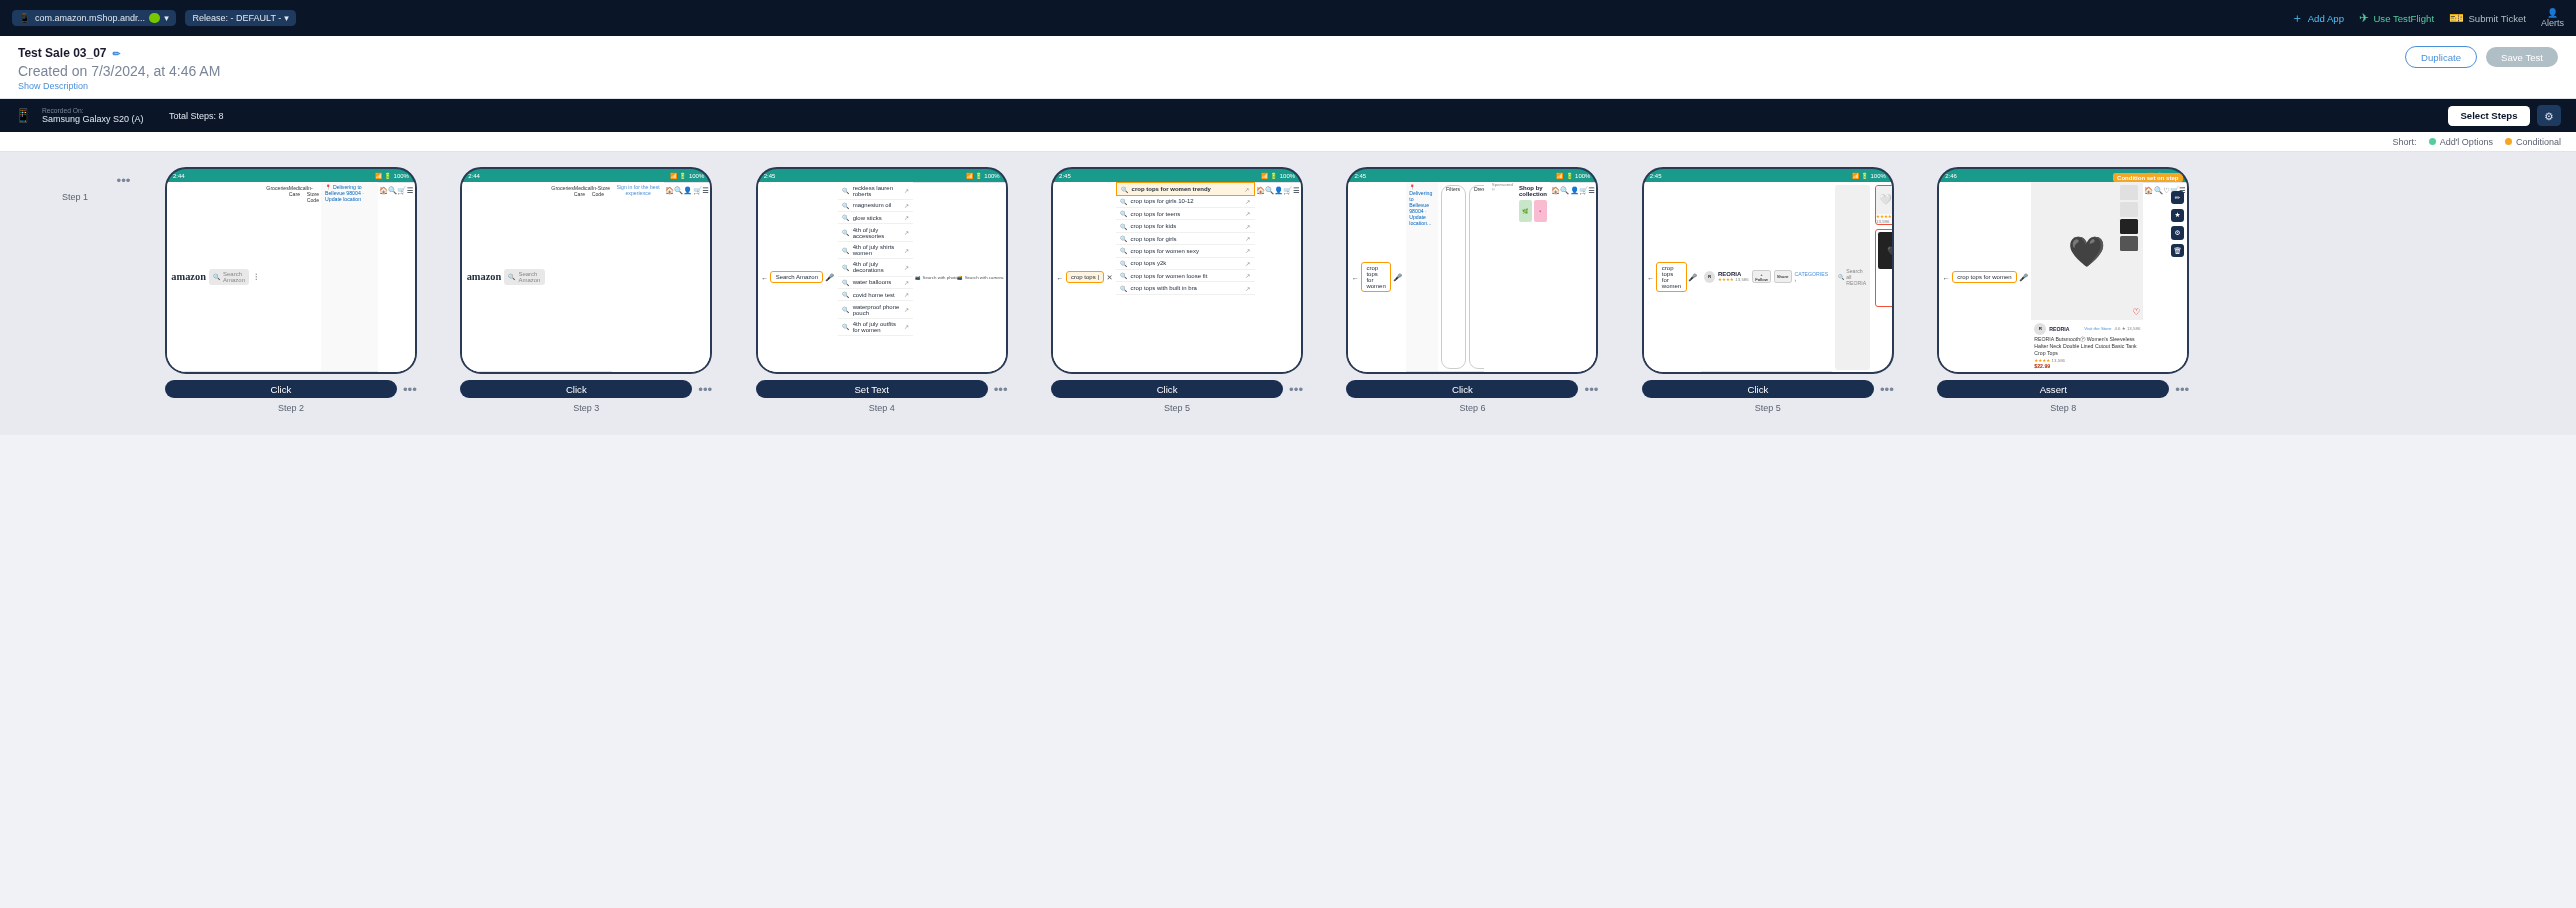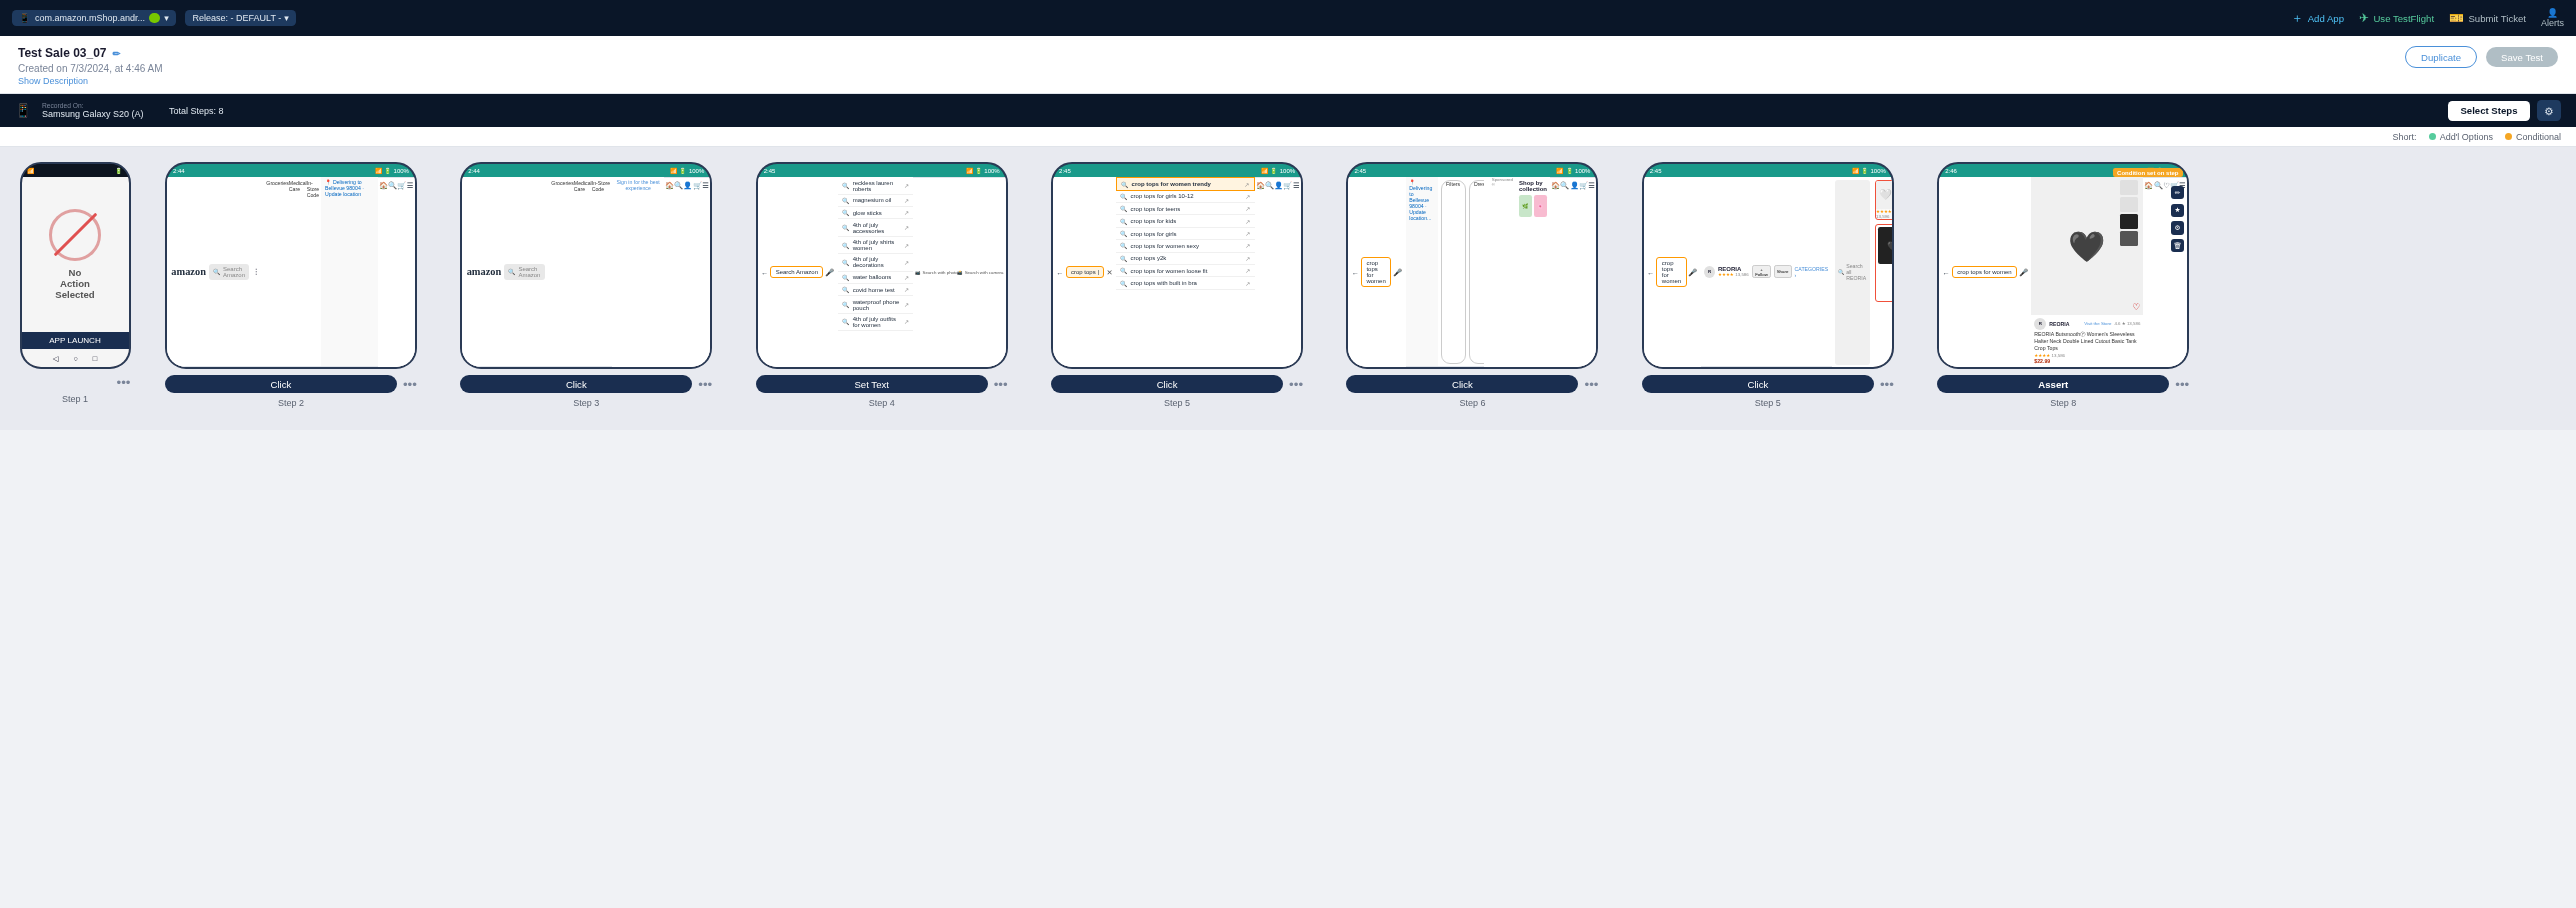--- a/index.html
+++ b/index.html
@@ -43,21 +43,21 @@
       background: #fff;
       padding: 10.4px 18px 7.4px;
       border-bottom: 0.7px solid #e0e4ea;
       display: flex;
       justify-content: space-between;
       align-items: flex-start;
     }
     .header-left {}
     .test-title { font-size: 12px; font-weight: 600; color: #1a1a2e; display: flex; align-items: center; gap: 6px; }
     .edit-icon { font-size: 9.6px; color: #4a90d9; cursor: pointer; }
-    .test-meta { font-size: 10px; color: #7a8599; margin-top: 3px; }
+    .test-meta { font-size: 14px; color: #7a8599; margin-top: 3px; }
     .show-desc { font-size: 9px; color: #4a90d9; cursor: pointer; margin-top: 1.5px; }
     .header-right { display: flex; align-items: center; gap: 9px; }
     .btn-duplicate {
       background: #fff;
       border: 1.1px solid #4a90d9;
       color: #4a90d9;
       border-radius: 15px;
       padding: 4.4px 15px;
       font-size: 9.6px;
       font-weight: 500;
@@ -167,21 +167,21 @@
       color: #fff;
       border: none;
       border-radius: 12px;
       padding: 3.7px 15px;
       font-size: 9.6px;
       font-weight: 500;
       cursor: pointer;
       flex: 1;
       text-align: center;
     }
-    .step-action-btn.assert { background: #1a2e50; font-weight: bold; }
+    .step-action-btn.assert { background: #1a2e50; }
     .three-dots { color: #7a8599; font-size: 13.3px; cursor: pointer; margin-left: 6px; }
     .step-label { margin-top: 4.4px; font-size: 9px; color: #5a6270; font-weight: 500; }
 
     
     .no-action-screen {
       background: #f5f5f5;
       flex: 1;
       display: flex;
       align-items: center;
       justify-content: center;
@@ -423,36 +423,20 @@
   </span>
   <span class="legend-item">
     <span class="legend-dot-orange"></span>
     <span>Conditional</span>
   </span>
 </div>
 
 <div class="steps-container">
 
   <div class="step-card step1-card">
-    <div class="phone-frame step1-phone">
-      <div class="status-bar dark">
-        <span>📶</span>
-        <span>🔋</span>
-      </div>
-      <div class="no-action-screen">
-        <div class="no-action-icon"></div>
-        <div class="no-action-text">No<br>Action<br>Selected</div>
-      </div>
-      <div class="app-launch-bar">APP LAUNCH</div>
-      <div class="step1-bottom">
-        <span style="font-size:7.4px">◁</span>
-        <span style="font-size:7.4px">○</span>
-        <span style="font-size:7.4px">□</span>
-      </div>
-    </div>
     <div class="step-footer step1-footer">
       <div style="flex:1"></div>
       <span class="three-dots">•••</span>
     </div>
     <div class="step-label">Step 1</div>
   </div>
 
   <div class="step-card">
     <div class="phone-frame">
       <div class="status-bar">

